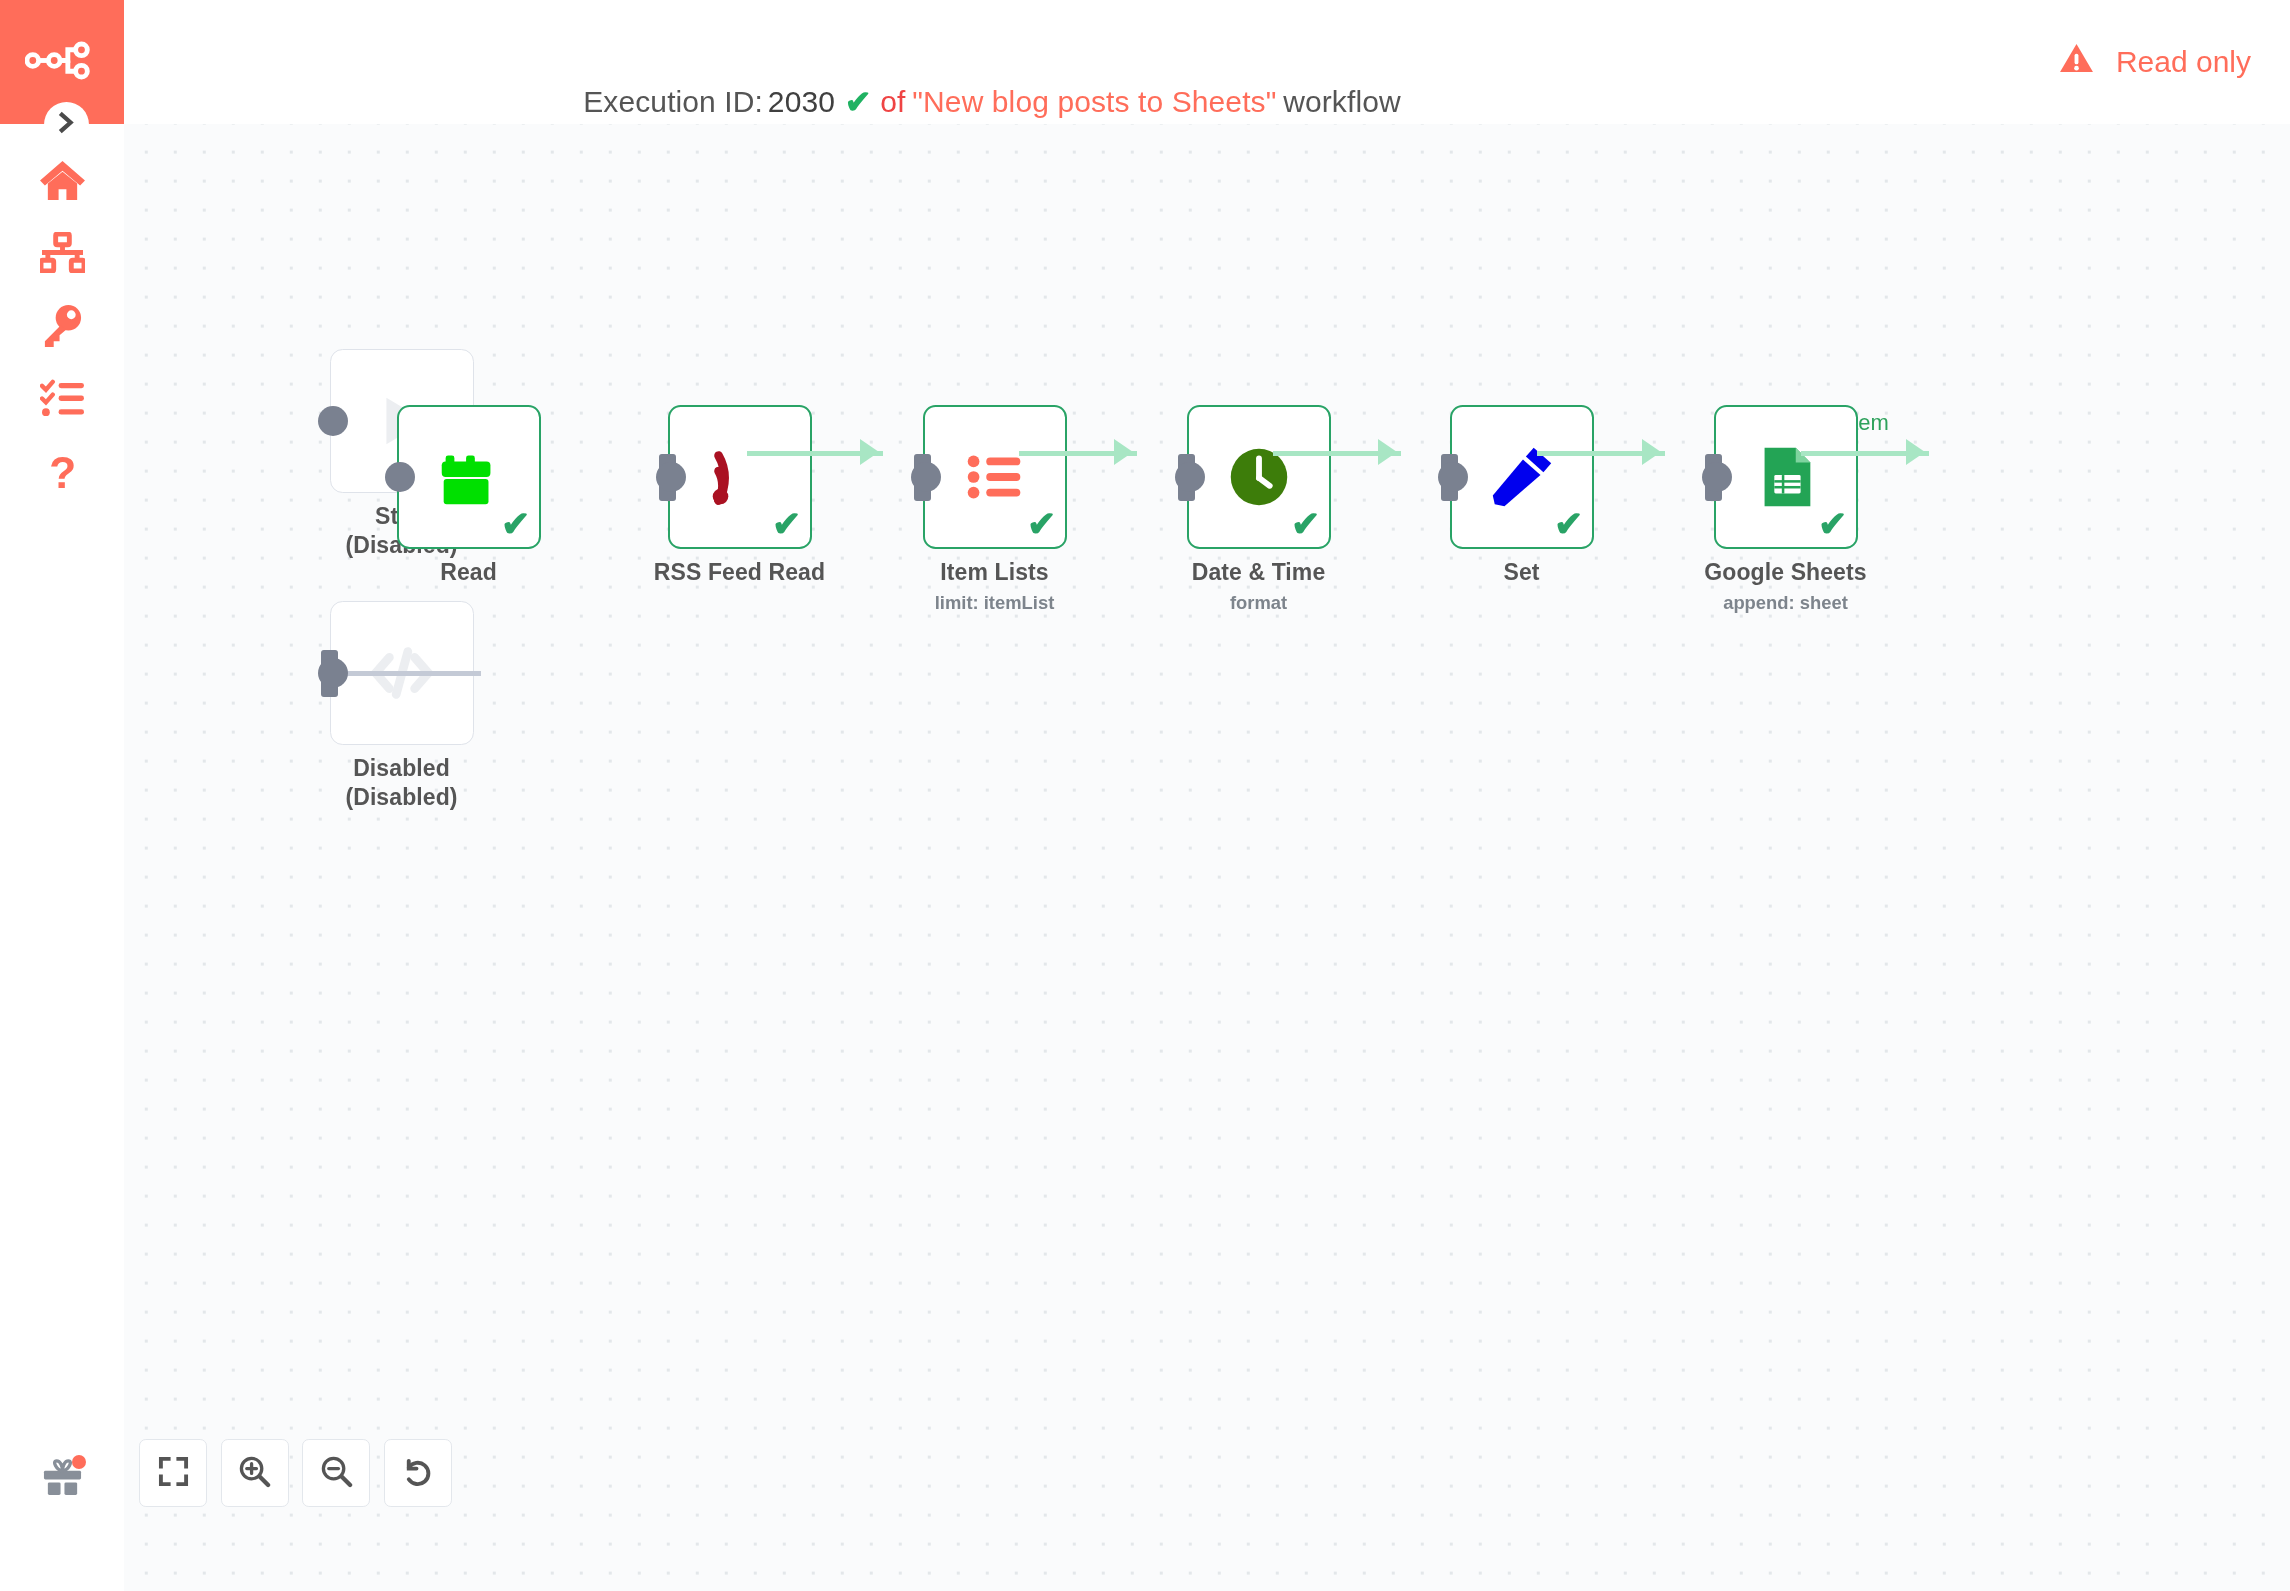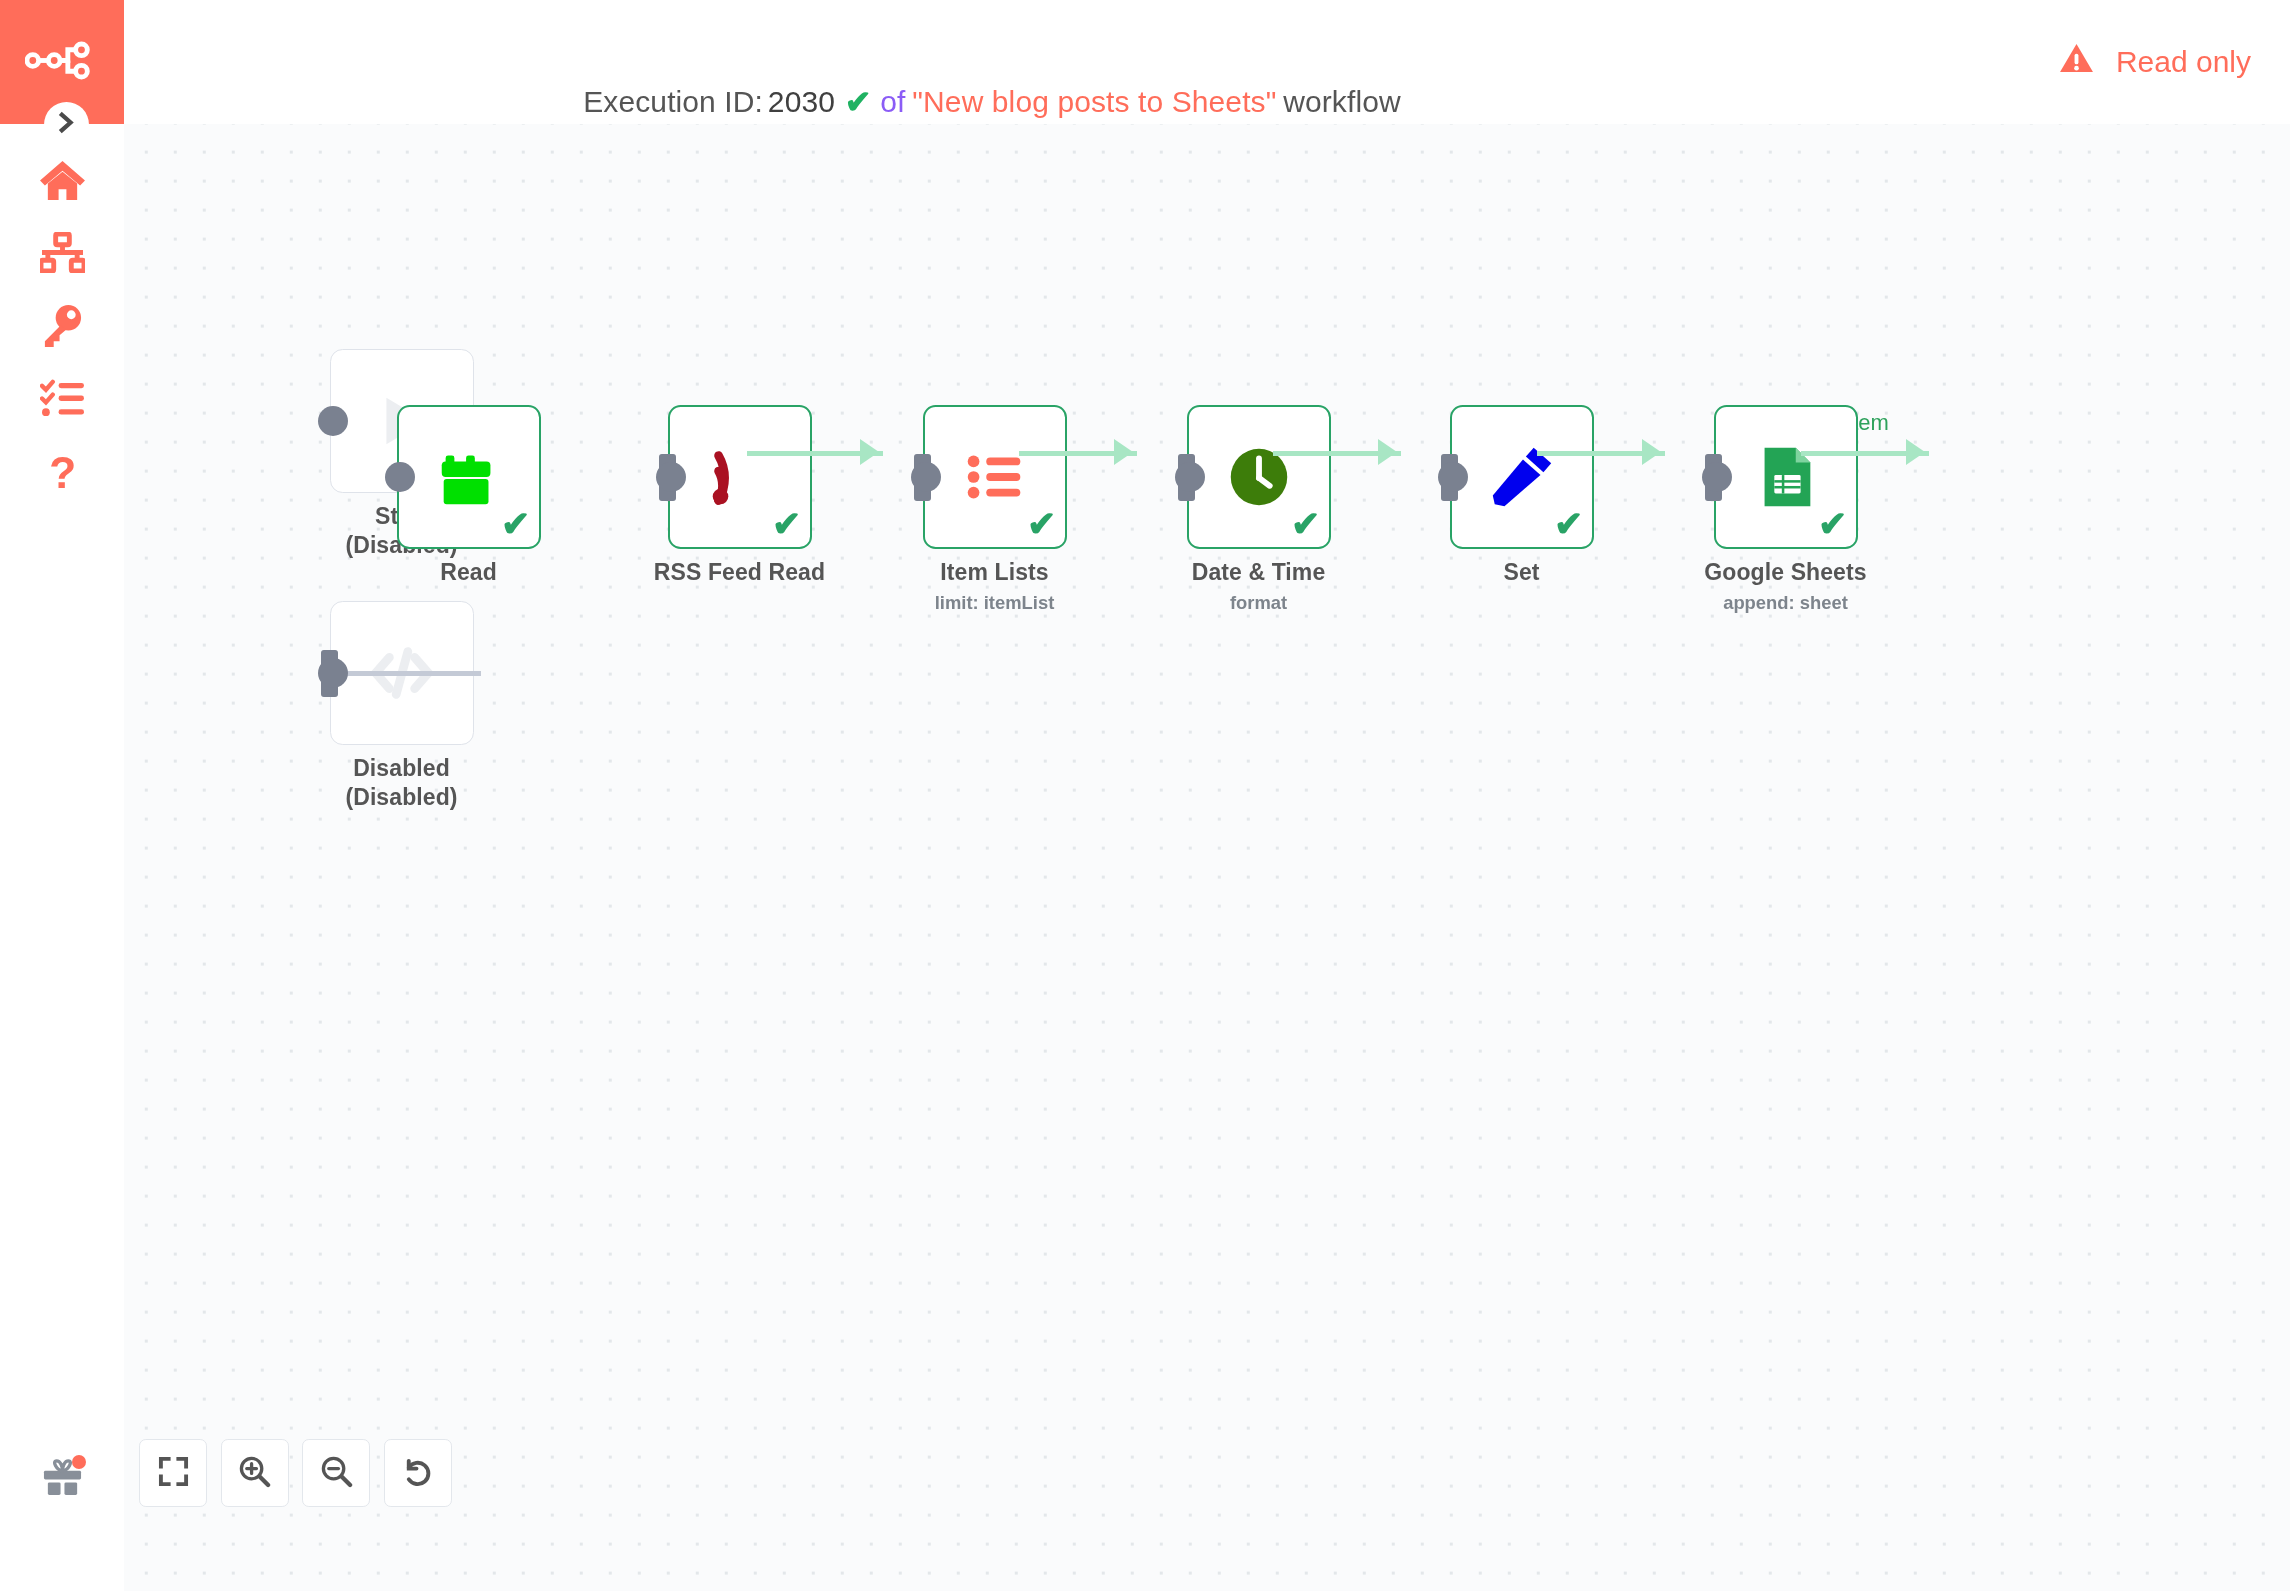--- a/index.html
+++ b/index.html
@@ -27,21 +27,21 @@
   }
   #exec-title {
     position: absolute; left: 0; top: 0; width: 1736px; height: 124px;
     display: flex; align-items: center; justify-content: center;
     font-size: 30px; color: #555; white-space: nowrap; letter-spacing: 0.1px; margin-top: 40px;
   }
   #exec-title .lbl { color: #555; }
   #exec-title .id { font-weight: normal; color: #404040; margin: 0 3.9px 0 4.9px; }
   #exec-title .ok { color: #1fb262; font-size: 32px; margin: 0 8.7px 0 5.8px;
                     font-weight: bold; }
-  #exec-title .of { color: #8b5cf6; }
+  #exec-title .of { color: #ef4444; }
   #exec-title .wf { color: #ff6d5a; margin: 0 6.8px; }
   #readonly {
     position: absolute; right: 39px; top: 0; height: 124px;
     display: flex; align-items: center; gap: 22px;
     font-size: 30px; color: #ff6d5a;
   }
   #readonly .warn { display: block; }
 
   
   #sidebar {

